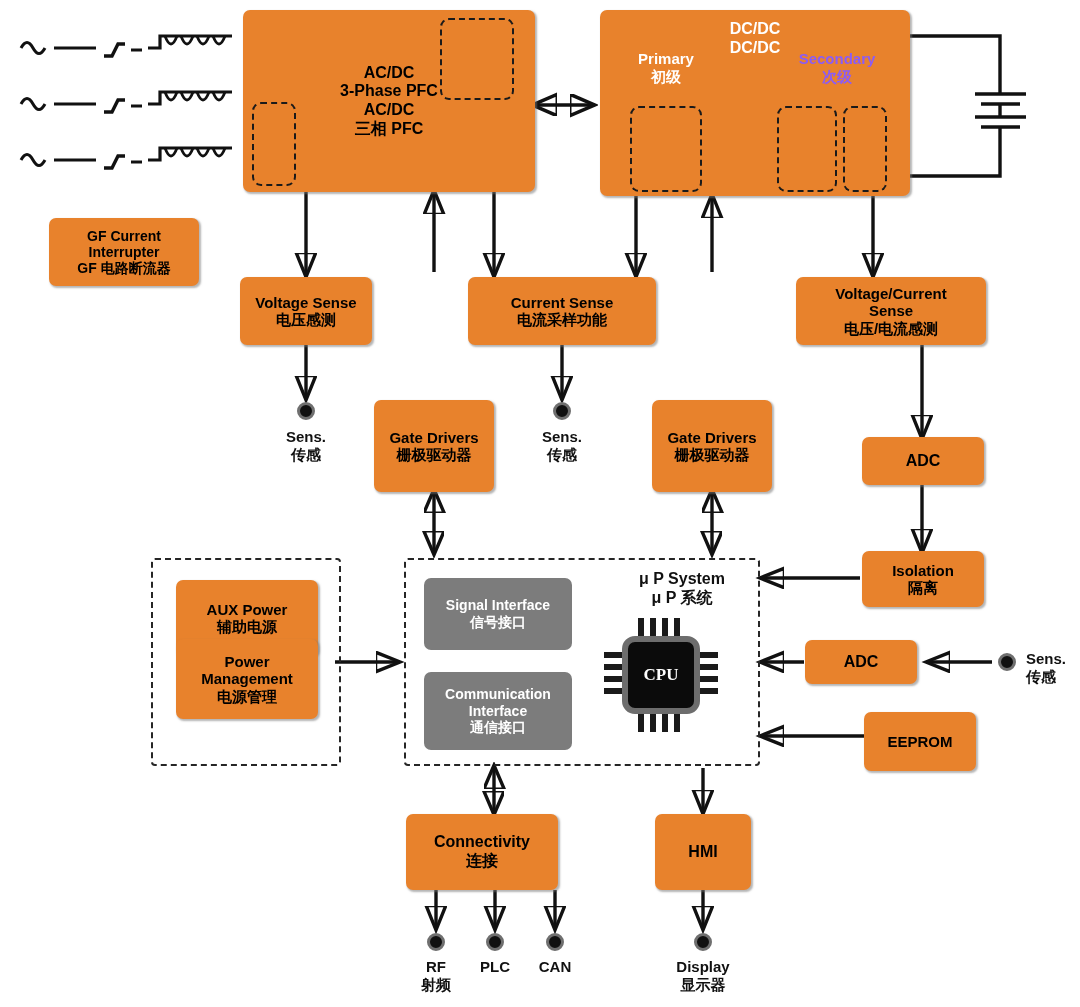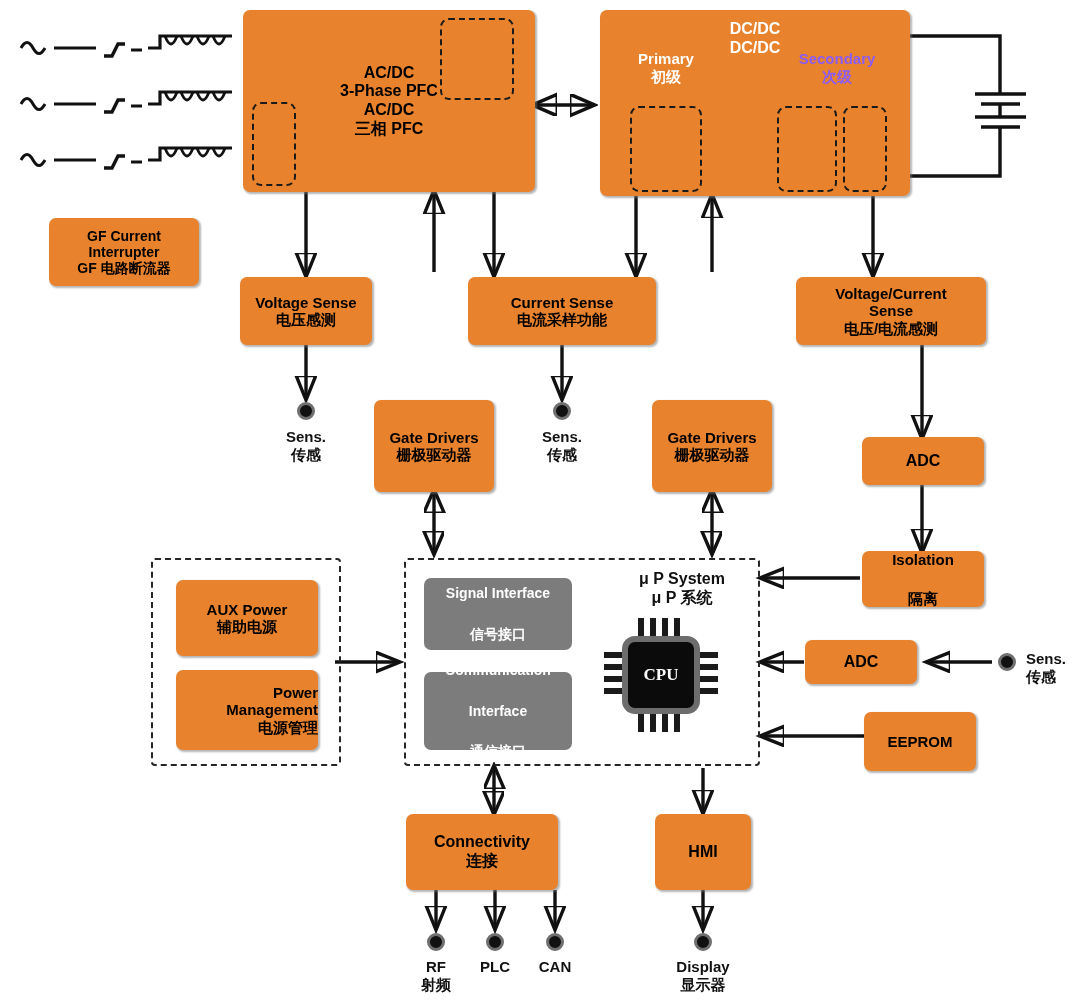--- a/index.html
+++ b/index.html
@@ -14,21 +14,21 @@
        color:#000000;font-weight:bold;display:flex;flex-direction:column;
        align-items:center;justify-content:center;text-align:center;
        line-height:1.16;box-sizing:border-box;}
   .blk .en{display:block;}
   .blk .zh{display:block;}
 
   
   .gblk{position:absolute;background:#7C7C7C;border-radius:7px;
         color:#ffffff;font-weight:bold;display:flex;flex-direction:column;
         align-items:center;justify-content:center;text-align:center;
-        line-height:1.18;box-sizing:border-box;gap:24px;}
+        line-height:1.18;box-sizing:border-box;}
 
   
   .dashgrp{position:absolute;border:2px dashed #262626;box-sizing:border-box;background:transparent;}
   .dashgrp.rnd{border-radius:4px;}
 
   
   .dashsm{position:absolute;border:2.5px dashed #1a1a1a;border-radius:9px;box-sizing:border-box;}
 
   
   .lbl{position:absolute;color:#111111;font-weight:bold;text-align:center;line-height:1.18;}
@@ -293,39 +293,39 @@
 
   <div class="blk" style="left:652px;top:400px;width:120px;height:92px;font-size:15px;">
     <span class="en">Gate Drivers</span>
     <span class="zh">栅极驱动器</span>
   </div>
 
   <div class="blk" style="left:862px;top:437px;width:122px;height:48px;font-size:16px;">
     <span class="en">ADC</span>
   </div>
 
-  <div class="blk" style="left:862px;top:551px;width:122px;height:56px;font-size:15px;justify-content:space-between;">
+  <div class="blk" style="left:862px;top:551px;width:122px;height:56px;font-size:15px;">
     <span class="en">Isolation</span>
     <span class="zh">隔离</span>
   </div>
 
   <div class="blk" style="left:805px;top:640px;width:112px;height:44px;font-size:16px;">
     <span class="en">ADC</span>
   </div>
 
   <div class="blk" style="left:864px;top:712px;width:112px;height:59px;font-size:15px;">
     <span class="en">EEPROM</span>
   </div>
 
   <div class="dashgrp rnd" style="left:151px;top:558px;width:190px;height:208px;"></div>
   <div class="blk" style="left:176px;top:580px;width:142px;height:76px;font-size:15px;">
     <span class="en">AUX Power</span>
     <span class="zh">辅助电源</span>
   </div>
-  <div class="blk" style="left:176px;top:670px;width:142px;height:80px;font-size:15px;align-items:flex-end;">
+  <div class="blk" style="left:176px;top:639px;width:142px;height:80px;font-size:15px;">
     <span class="en">Power</span>
     <span class="en">Management</span>
     <span class="zh">电源管理</span>
   </div>
 
   <div class="dashgrp rnd" style="left:404px;top:558px;width:356px;height:208px;"></div>
 
   <div class="lbl" style="left:602px;top:570px;width:160px;font-size:16px;">
     <span>μ P System</span><br>
     <span>μ P 系统</span>

